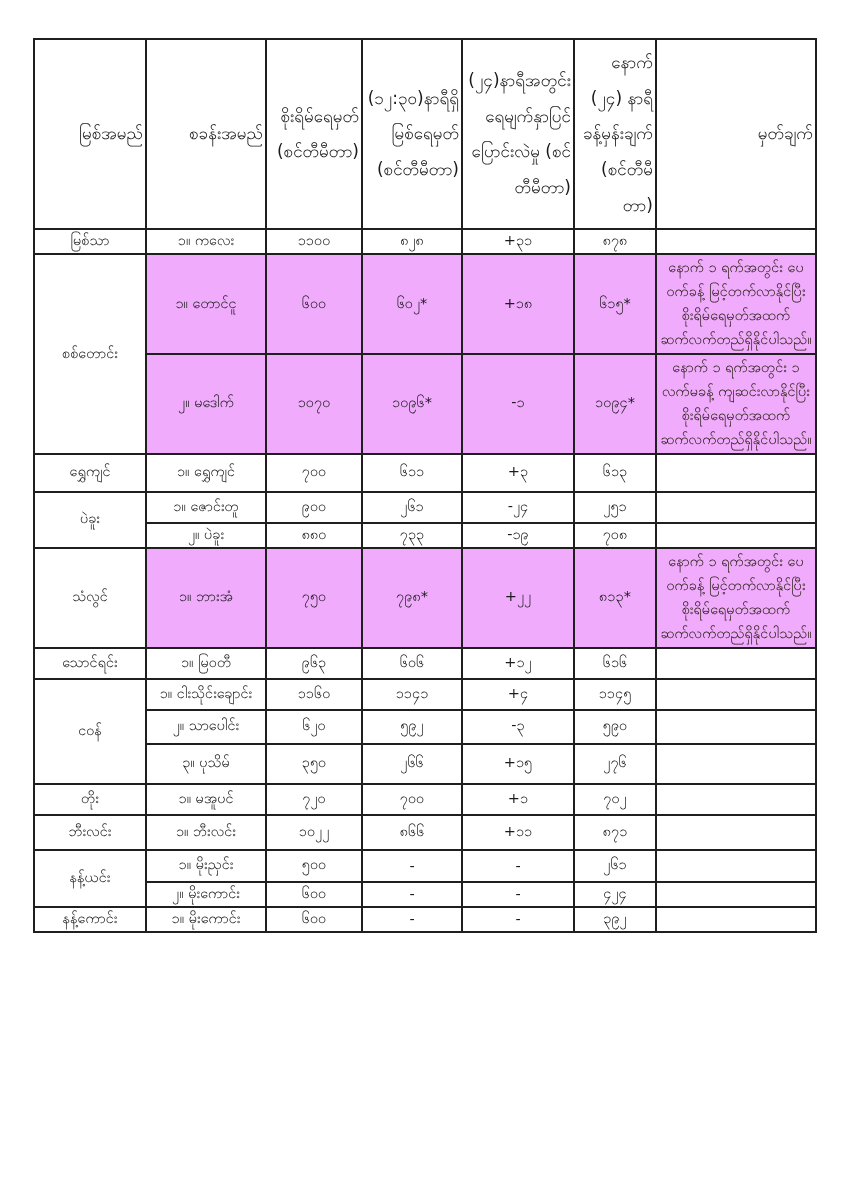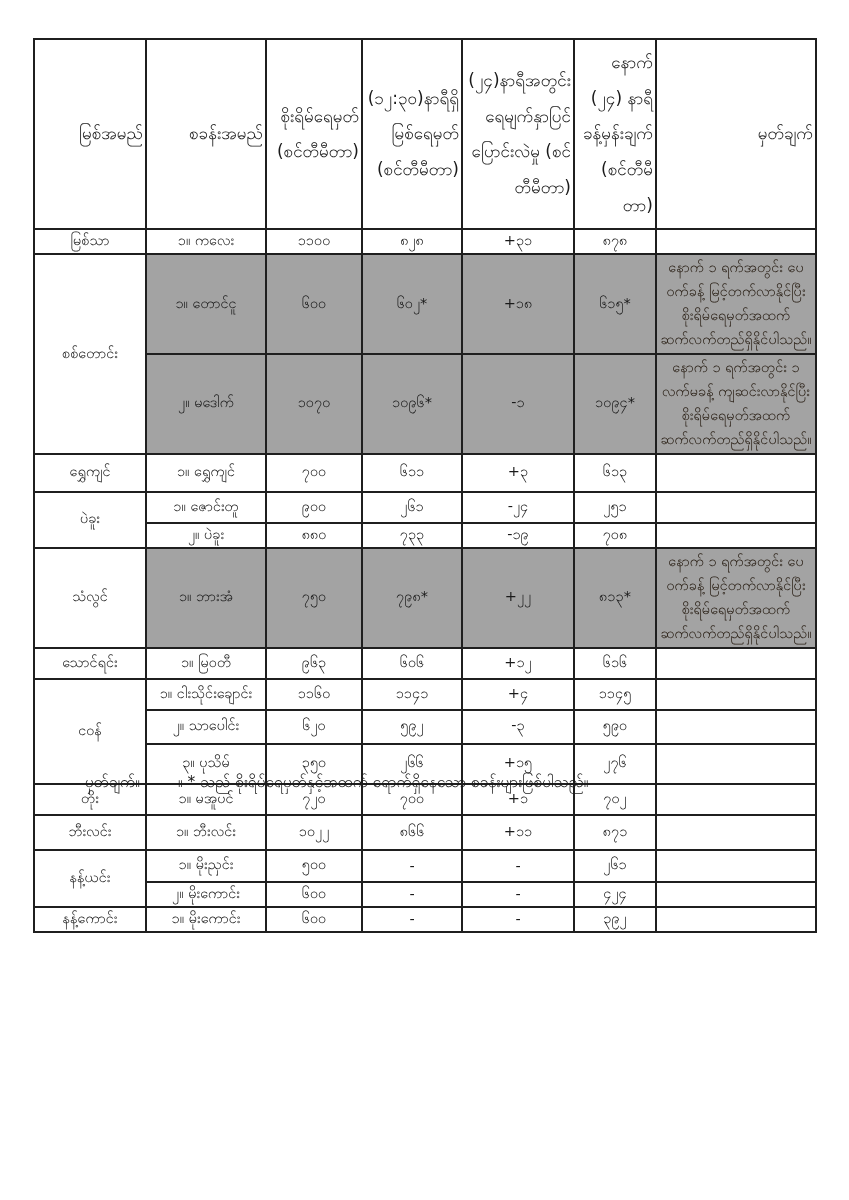--- a/index.html
+++ b/index.html
@@ -17,21 +17,21 @@
     padding: 1px 3px;
     overflow: hidden;
   }
   tr.hdr th { font-size: 17px; line-height: 2.1; padding: 5px 2px; text-align: right; }
   tr.hdr { height: 165px; }
 
   td.river { text-align: left; padding-left: 7px; }
   td.station { text-align: left; padding-left: 8px; margin-top: 24px; }
   td.num { text-align: center; }
   td.remark { font-size: 9.5px; line-height: 1.65; color: #2b2117; padding: 2px 6px; }
-  .hl { background: #a3a3a3; }
+  .hl { background: #f0abfc; }
 
   .footer-note { position: absolute; left: 85px; top: 772px; font-size: 15.5px; color: #1a1a1a; }
   .footer-note .sep { display: inline-block; width: 38px; }
 </style>
 </head>
 <body>
 
 <div class="page">
   <div class="table-wrap">
     <table class="wl">
@@ -202,16 +202,13 @@
         <td class="num">၆၀၀</td>
         <td class="num">-</td>
         <td class="num">-</td>
         <td class="num">၃၉၂</td>
         <td class="remark"></td>
       </tr>
     </tbody>
       </table>
   </div>
 
-  <div class="footer-note">
-    <span>မှတ်ချက်။</span><span class="sep"></span><span>။ * သည် စိုးရိမ်ရေမှတ်နှင့်အထက် ရောက်ရှိနေသော စခန်းများဖြစ်ပါသည်။</span>
-  </div>
 </div>
 
 </body></html>

